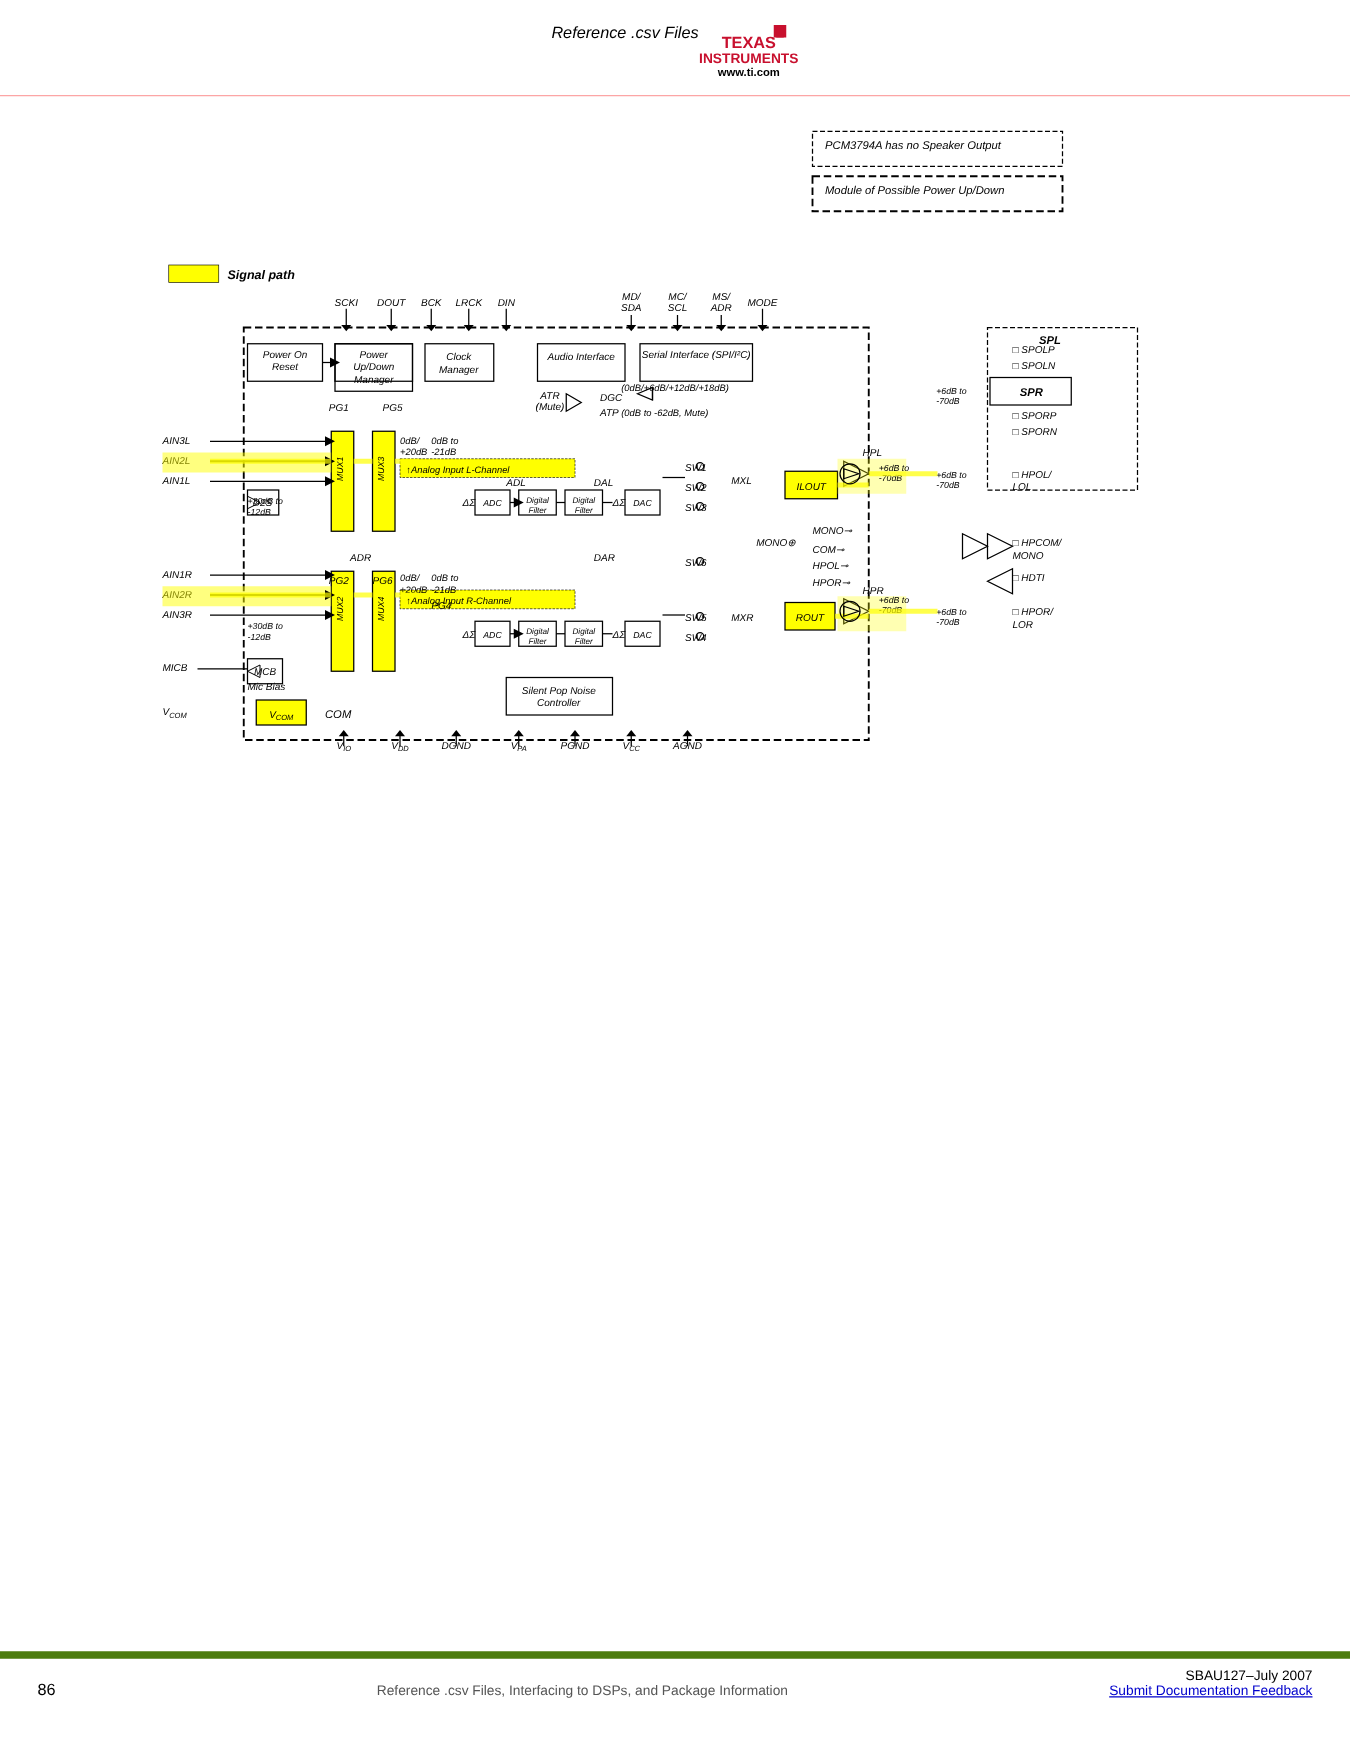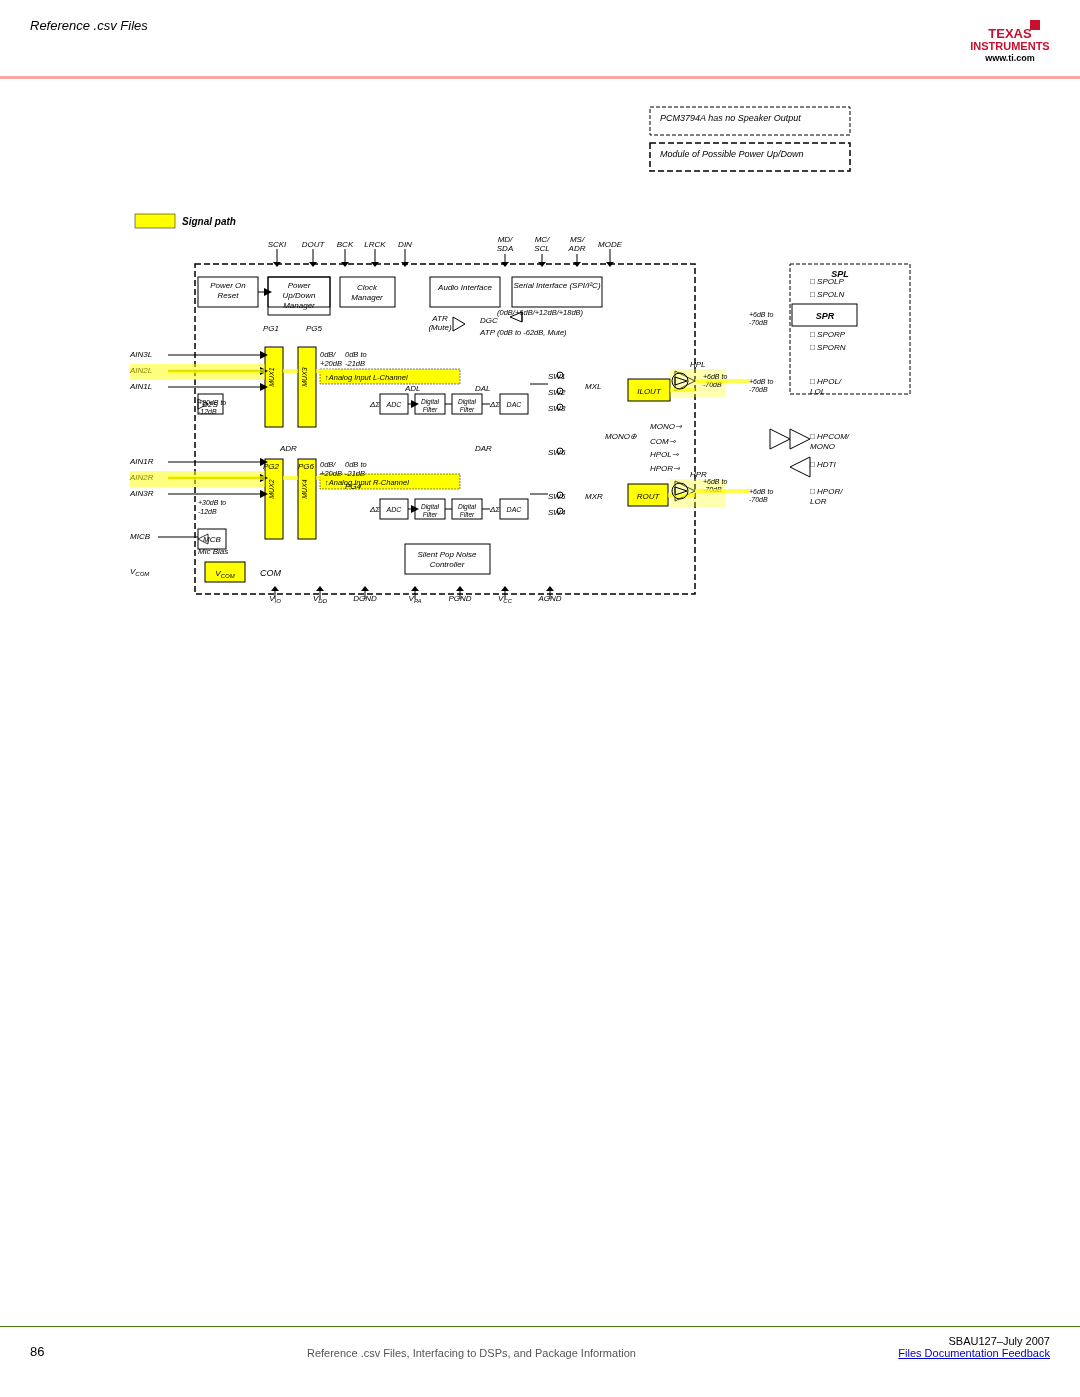--- a/index.html
+++ b/index.html
@@ -9,24 +9,24 @@
       background: #ffffff;
       font-family: Arial, sans-serif;
       font-size: 12px;
       color: #000;
       position: relative;
     }
 
     
     .header {
       display: flex;
-      justify-content: space-between;
+      justify-content: center;
       align-items: flex-start;
       padding: 18px 30px 8px 30px;
-      border-bottom: 3px solid #fca5a5;
+      border-bottom: 1px solid #fca5a5;
     }
     .header-left {
       font-style: italic;
       font-size: 13px;
     }
     .ti-logo {
       text-align: right;
     }
     .ti-logo-text {
       font-size: 18px;
@@ -64,21 +64,21 @@
       margin: 10px 0 20px 0;
     }
 
     
     .footer {
       position: absolute;
       bottom: 30px;
       left: 0;
       right: 0;
       padding: 8px 30px;
-      border-top: 1px solid #4d7c0f;
+      border-top: 6px solid #4d7c0f;
       display: flex;
       justify-content: space-between;
       align-items: flex-end;
       font-size: 11px;
     }
     .footer-left {
       display: flex;
       flex-direction: column;
       gap: 2px;
     }
@@ -504,15 +504,15 @@
 
 </div>
 
 <div class="footer">
   <div class="footer-left">
     <span class="footer-page">86</span>
   </div>
   <div class="footer-center">Reference .csv Files, Interfacing to DSPs, and Package Information</div>
   <div class="footer-right">
     <div class="footer-doc">SBAU127–July 2007</div>
-    <div><a class="footer-link" href="#">Files Documentation Feedback</a></div>
+    <div><a class="footer-link" href="#">Submit Documentation Feedback</a></div>
   </div>
 </div>
 
 </body></html>

